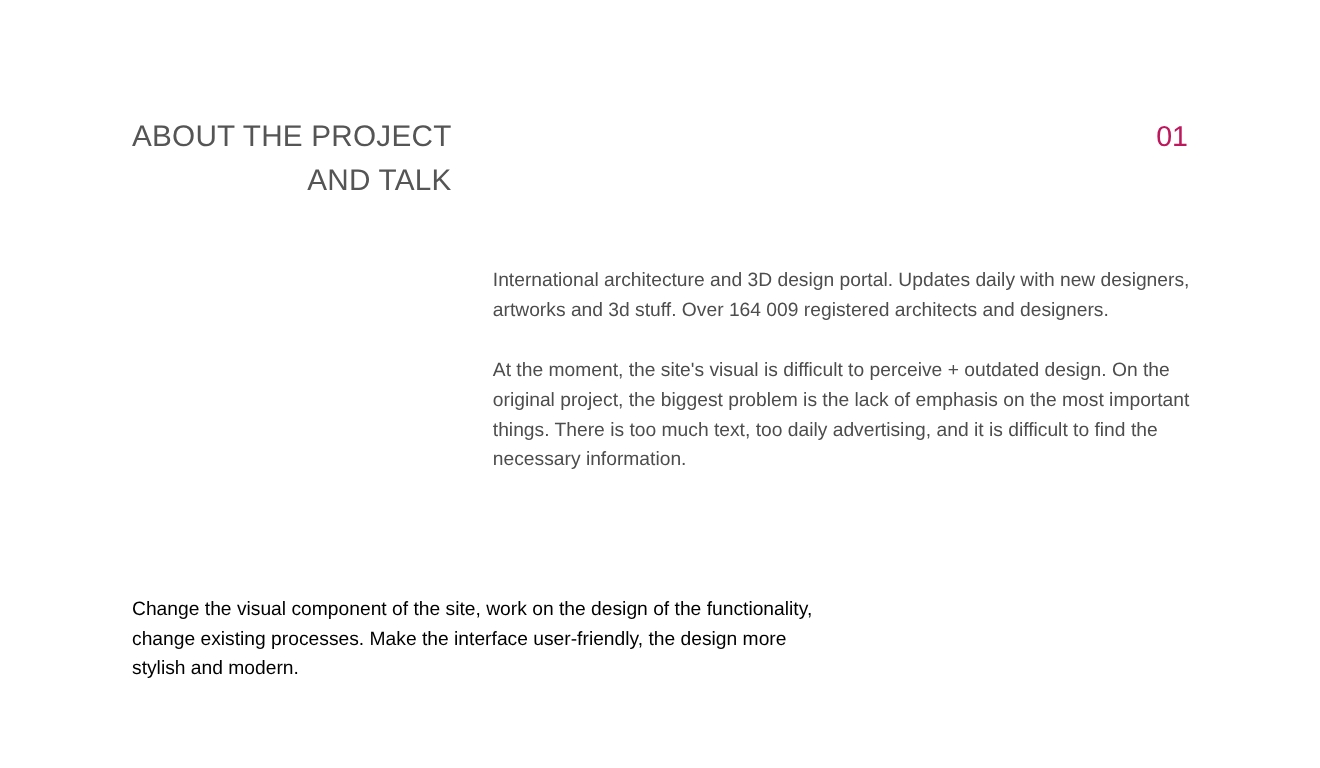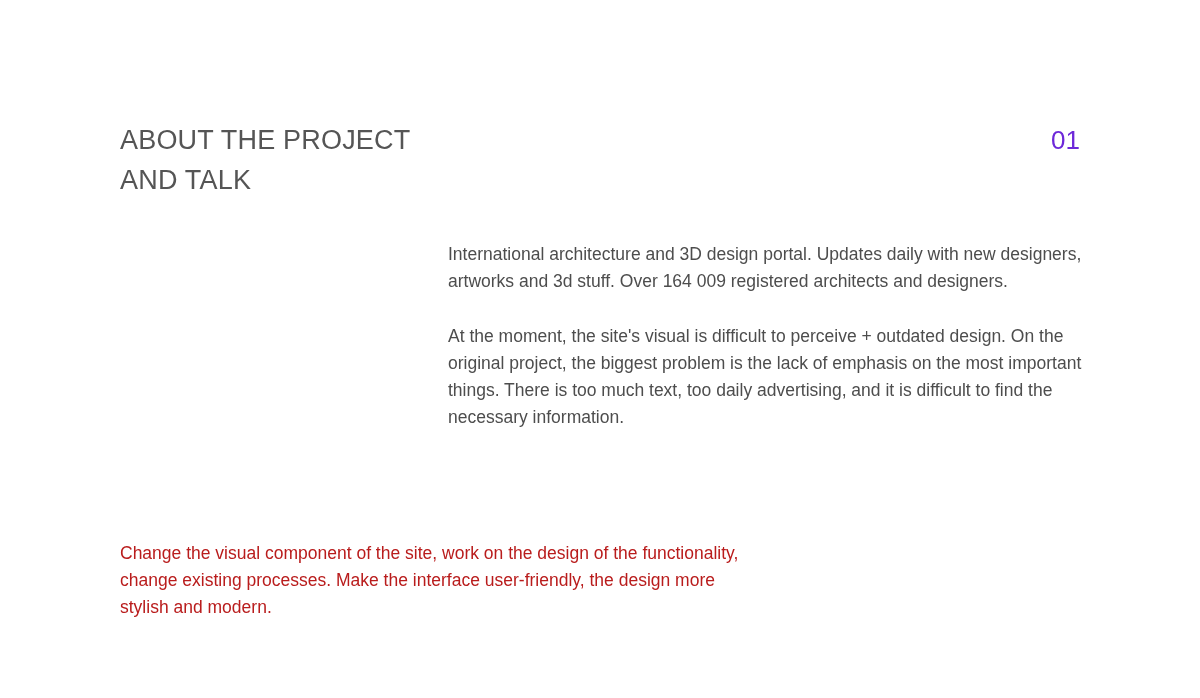--- a/index.html
+++ b/index.html
@@ -16,40 +16,41 @@
   }
   .slide {
     position: relative;
     width: 1200px;
     height: 698px;
     background: #ffffff;
   }
   .heading-row {
     position: absolute;
     left: 120px;
-    top: 120px;
+    top: 104px;
     width: 960px;
     display: flex;
     justify-content: space-between;
     align-items: flex-start;
+    text-align: right;
   }
   .slide-title {
     font-size: 27px;
     line-height: 40px;
     font-weight: 400;
     letter-spacing: 0.2px;
     color: #555555;
     white-space: pre-line;
     margin: 0;
   }
   .slide-number {
     font-size: 26px;
     line-height: 40px;
     font-weight: 400;
-    color: #6d28d9;
+    color: #be185d;
     margin: 0;
   }
   .body-column {
     position: absolute;
     left: 448px;
     top: 241px;
     width: 640px;
   }
   .body-paragraph {
     font-size: 17.5px;
@@ -62,21 +63,21 @@
   }
   .footer-block {
     position: absolute;
     left: 120px;
     top: 540px;
     width: 640px;
   }
   .footer-paragraph {
     font-size: 17.5px;
     line-height: 27px;
-    color: #b91c1c;
+    color: #000000;
     margin: 0;
   }
 </style>
 </head>
 <body>
 
 <div class="slide">
 
   <div class="heading-row">
     <h1 class="slide-title">ABOUT THE PROJECT

